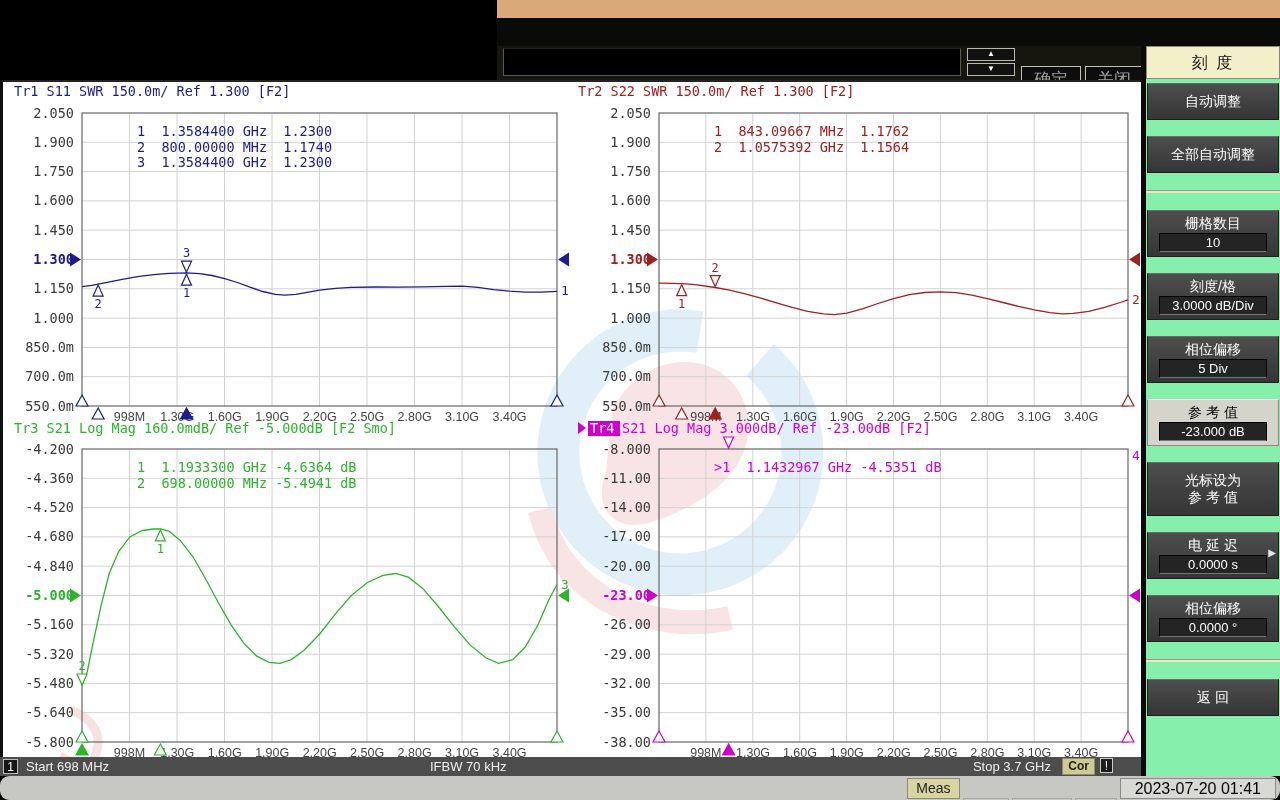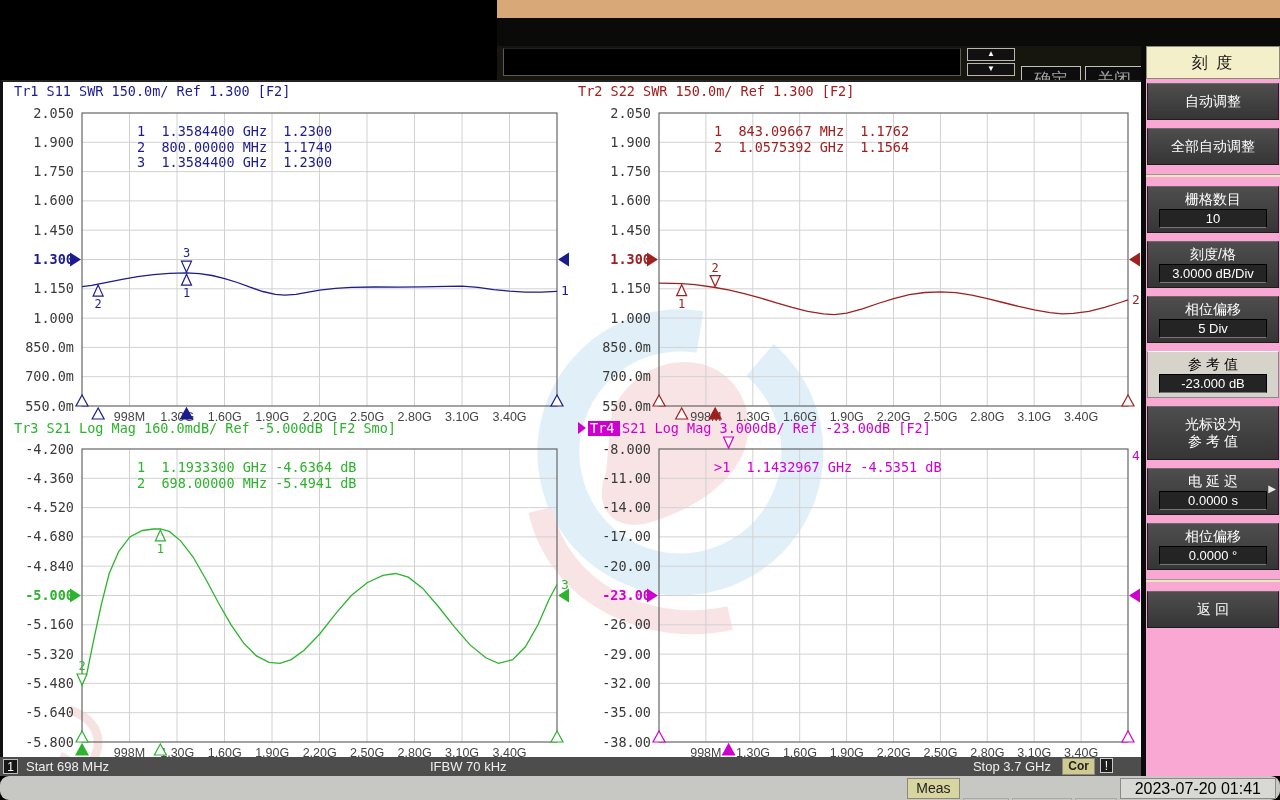--- a/index.html
+++ b/index.html
@@ -41,24 +41,24 @@
             border:1px solid #ccc;font-size:12px;line-height:15px;text-align:center;box-sizing:border-box;}
   .status2{position:absolute;left:0;top:776px;width:1280px;height:24px;background:#c7c7c3;
            display:flex;justify-content:flex-end;align-items:center;gap:3px;padding-right:4px;box-sizing:border-box;border-radius:9px;}
   .s2-box{height:19px;line-height:19px;padding:0 8px;font-size:14px;border:1px solid #a8a8a4;}
   .s2-on{background:#d9d5a0;color:#222;border-color:#8a8a7a;}
   .s2-off{background:#c7c7c3;color:#9b9b97;margin-top:41px;}
   .date-box{height:19px;line-height:19px;padding:0 14px;font-size:16px;background:#d8d8d4;color:#000;
             border:1px solid #8a8a86;}
   
   .side-divider{position:absolute;left:1141px;top:46px;width:5px;height:730px;background:#0a0a0a;}
-  .sidebar{position:absolute;left:1146px;top:46px;width:134px;height:730px;background:#f9a8d4;}
+  .sidebar{position:absolute;left:1146px;top:46px;width:134px;height:730px;background:#86efac;}
   .sb-header{height:31px;background:#f2efc9;border:1px solid #8a8a7a;color:#111;font-size:16px;
              text-align:center;line-height:31px;letter-spacing:2px;}
-  .sb-list{display:flex;flex-direction:column;gap:8px;padding-top:4px;}
+  .sb-list{display:flex;flex-direction:column;gap:16px;padding-top:4px;}
   .sb-btn{margin:0 1px;background:linear-gradient(#4e4e4e,#353535);border:1px solid #1d1d1d;
           border-top-color:#6a6a6a;color:#fff;font-size:14px;text-align:center;padding:9px 2px;cursor:pointer;}
   .sb-btn div{line-height:17px;}
   .sb-group{position:relative;margin:0 1px;background:linear-gradient(#4e4e4e,#353535);
             border:1px solid #1d1d1d;border-top-color:#6a6a6a;color:#fff;font-size:14px;text-align:center;
             padding:3px 2px 4px 2px;cursor:pointer;}
   .sb-group .sb-label{line-height:18px;}
   .sb-value{margin:1px 9px 0 9px;background:#242424;border:1px solid #000;border-bottom-color:#777;
             color:#fff;font-size:13px;line-height:17px;}
   .sb-selected{background:#d6d3ca;color:#000;border-color:#888;border-top-color:#fff;}

